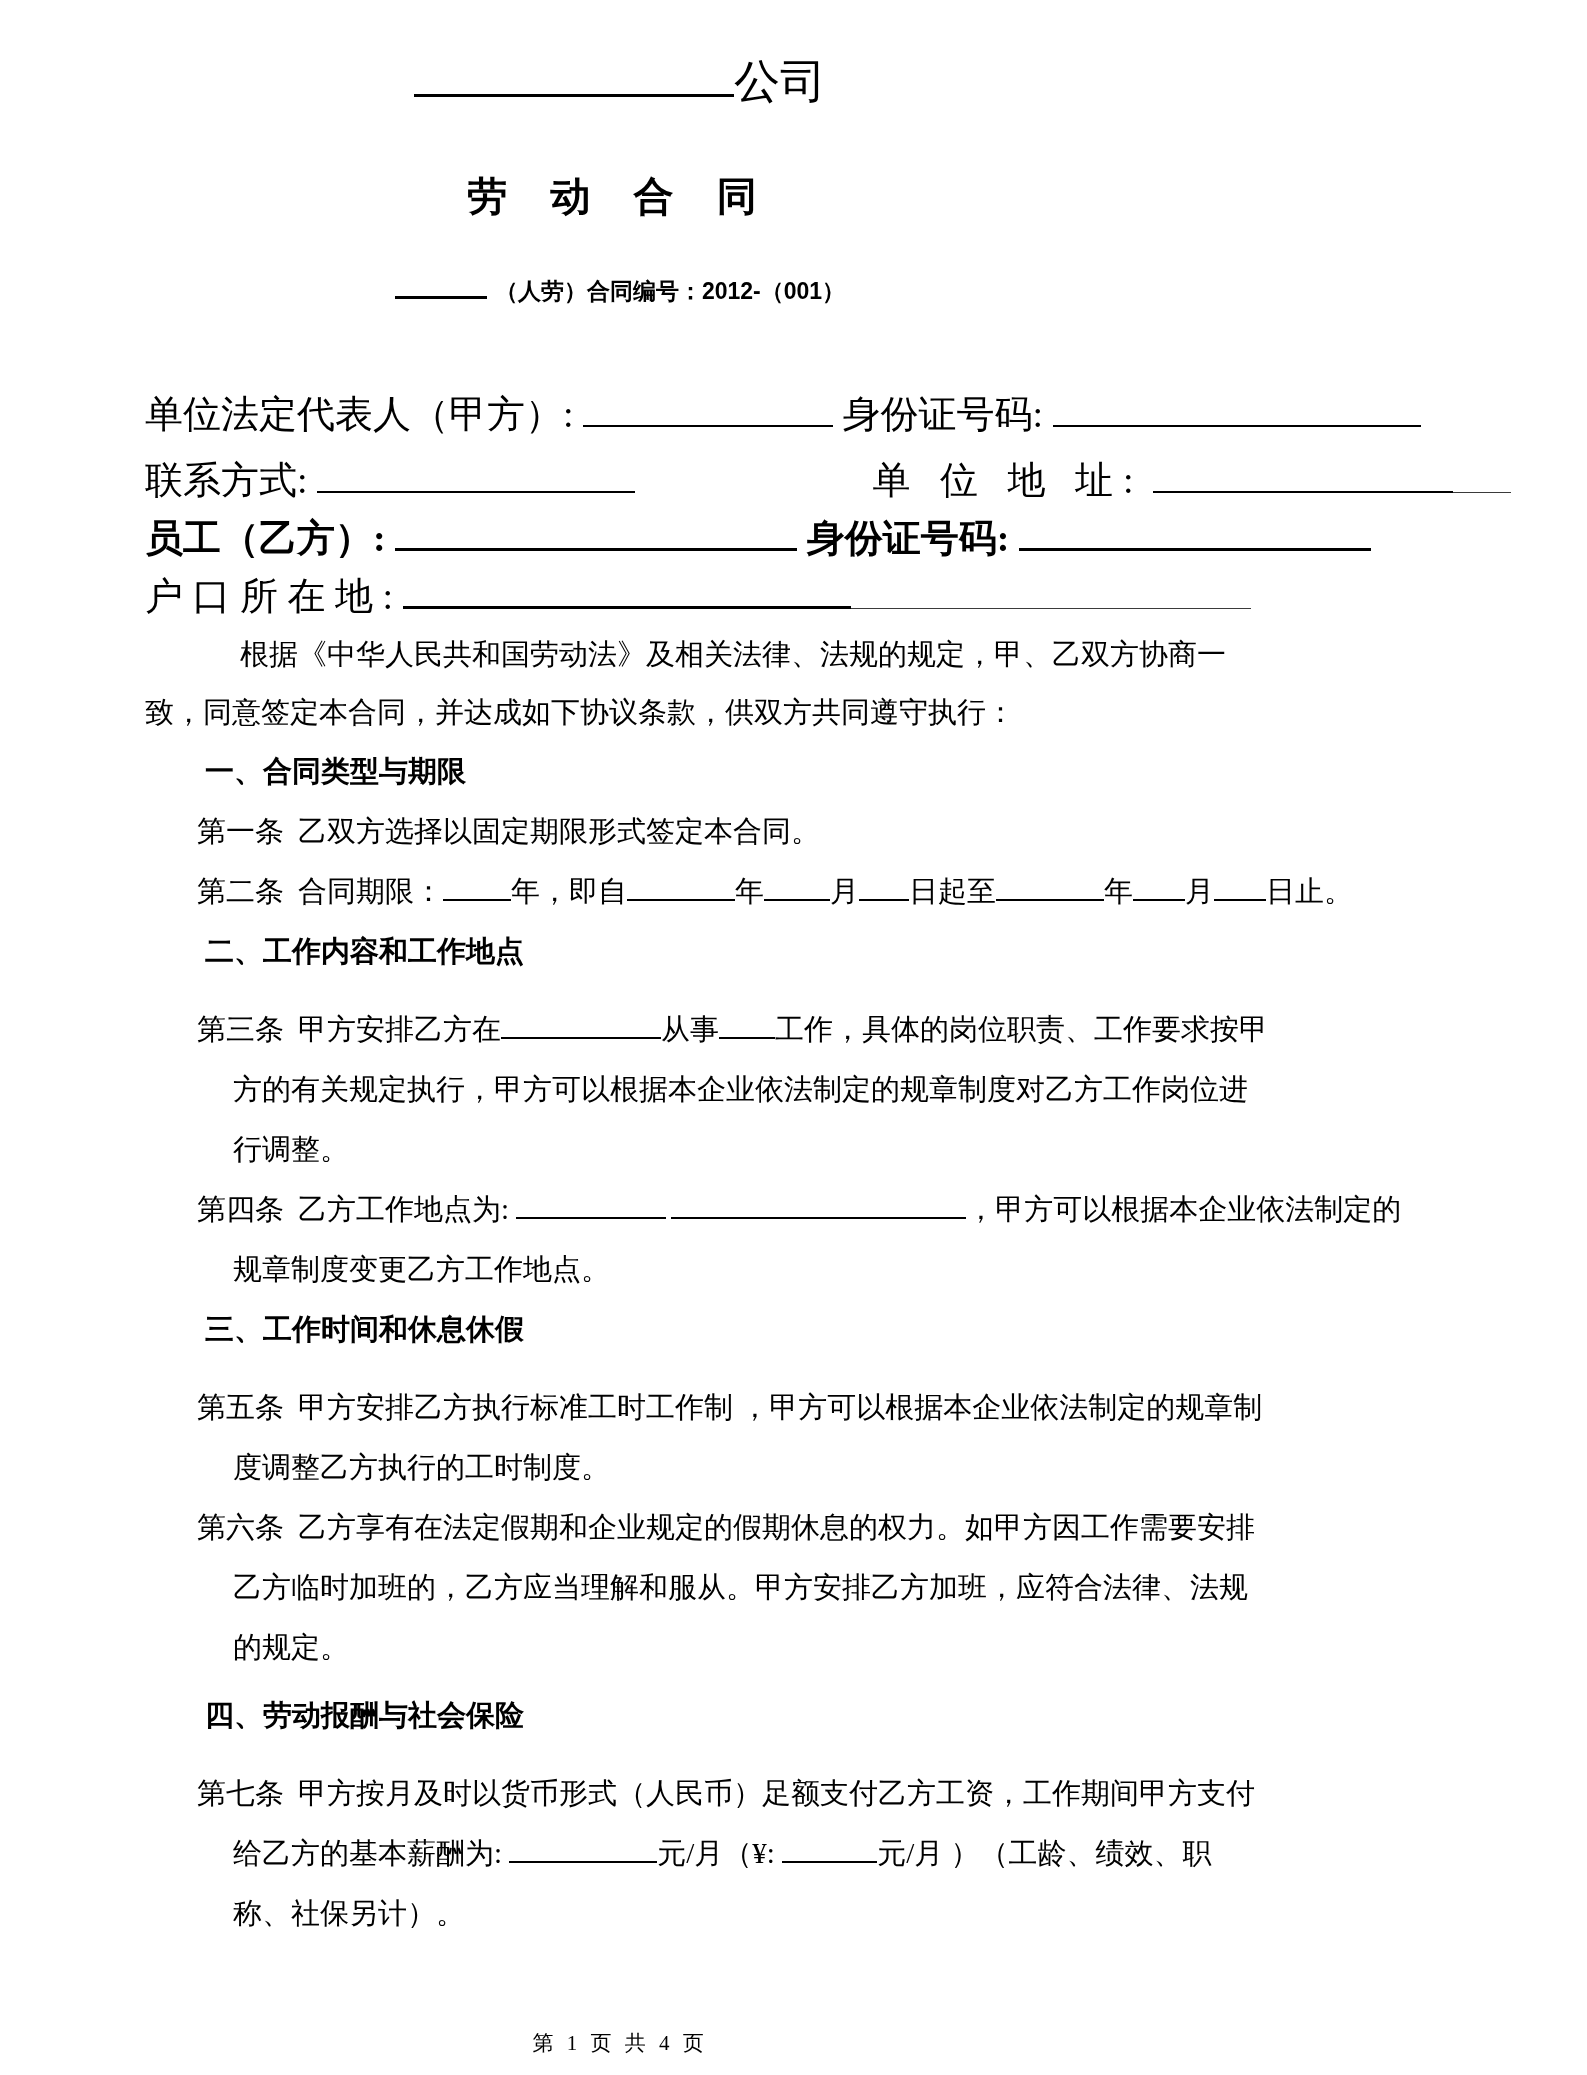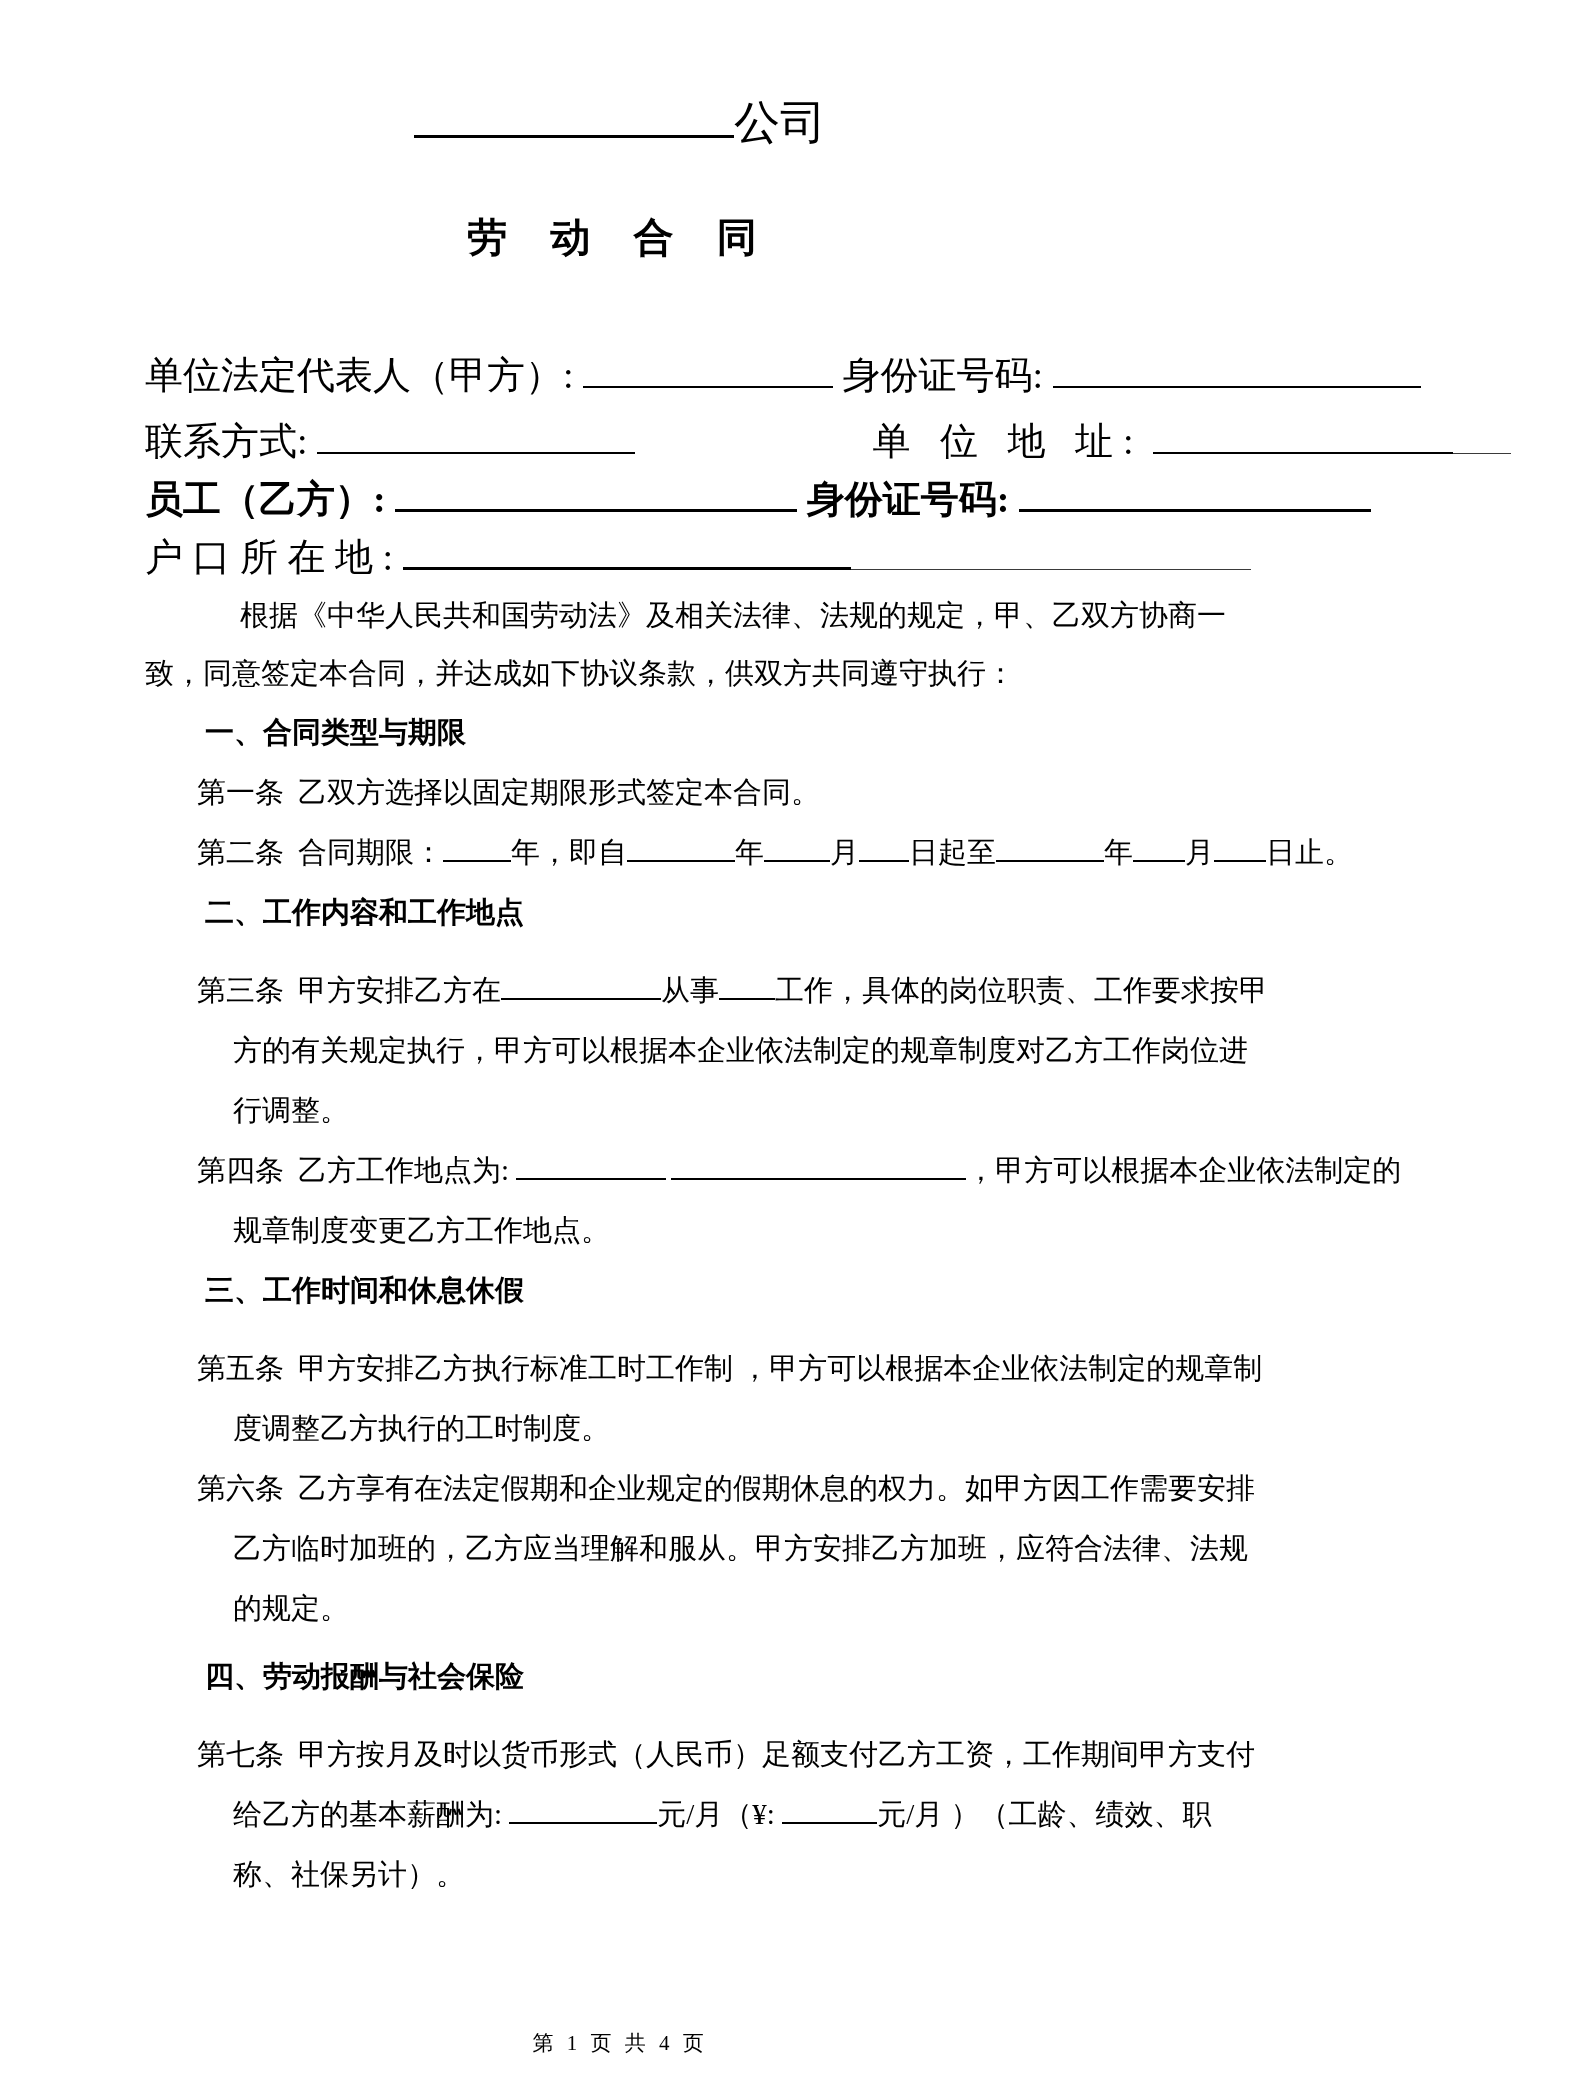--- a/index.html
+++ b/index.html
@@ -3,21 +3,21 @@
 <meta charset="utf-8">
 <style>
   html,body { margin:0; padding:0; }
   body {
     width:1587px; height:2075px;
     background:#ffffff;
     position:relative;
     font-family:"Liberation Serif","DejaVu Serif",serif;
     color:#000;
   }
-  .doc { padding:88px 142px 0 145px; }
+  .doc { padding:47px 142px 0 145px; }
 
   
   .title-wrap { width:950px; text-align:center; }
   .company-line { font-size:46px; line-height:70px; white-space:nowrap; }
   .company-blank { display:inline-block; width:320px; height:6px; border-bottom:3px solid #000; }
   .doc-title {
     margin-top:46px; font-size:40px; line-height:66px; font-weight:bold;
     letter-spacing:16px; font-family:"Liberation Sans","DejaVu Sans",sans-serif;
     white-space:nowrap;
   }
@@ -62,20 +62,23 @@
 </head>
 <body>
 
 <div class="doc">
 
   <div class="title-wrap">
     <div class="company-line">
       <span class="company-blank"></span><span>公司</span>
     </div>
     <div class="doc-title">劳 动 合 同</div>
+    <div class="contract-no">
+      <span class="no-blank"></span><span>（人劳）合同编号：2012-（001）</span>
+    </div>
   </div>
 
   <div class="form-block">
     <div class="form-row first">
       <span>单位法定代表人（甲方）:</span>
       <span class="bl" style="width:250px"></span>
       <span>身份证号码:</span>
       <span class="bl" style="width:368px"></span>
     </div>
     <div class="form-row">

